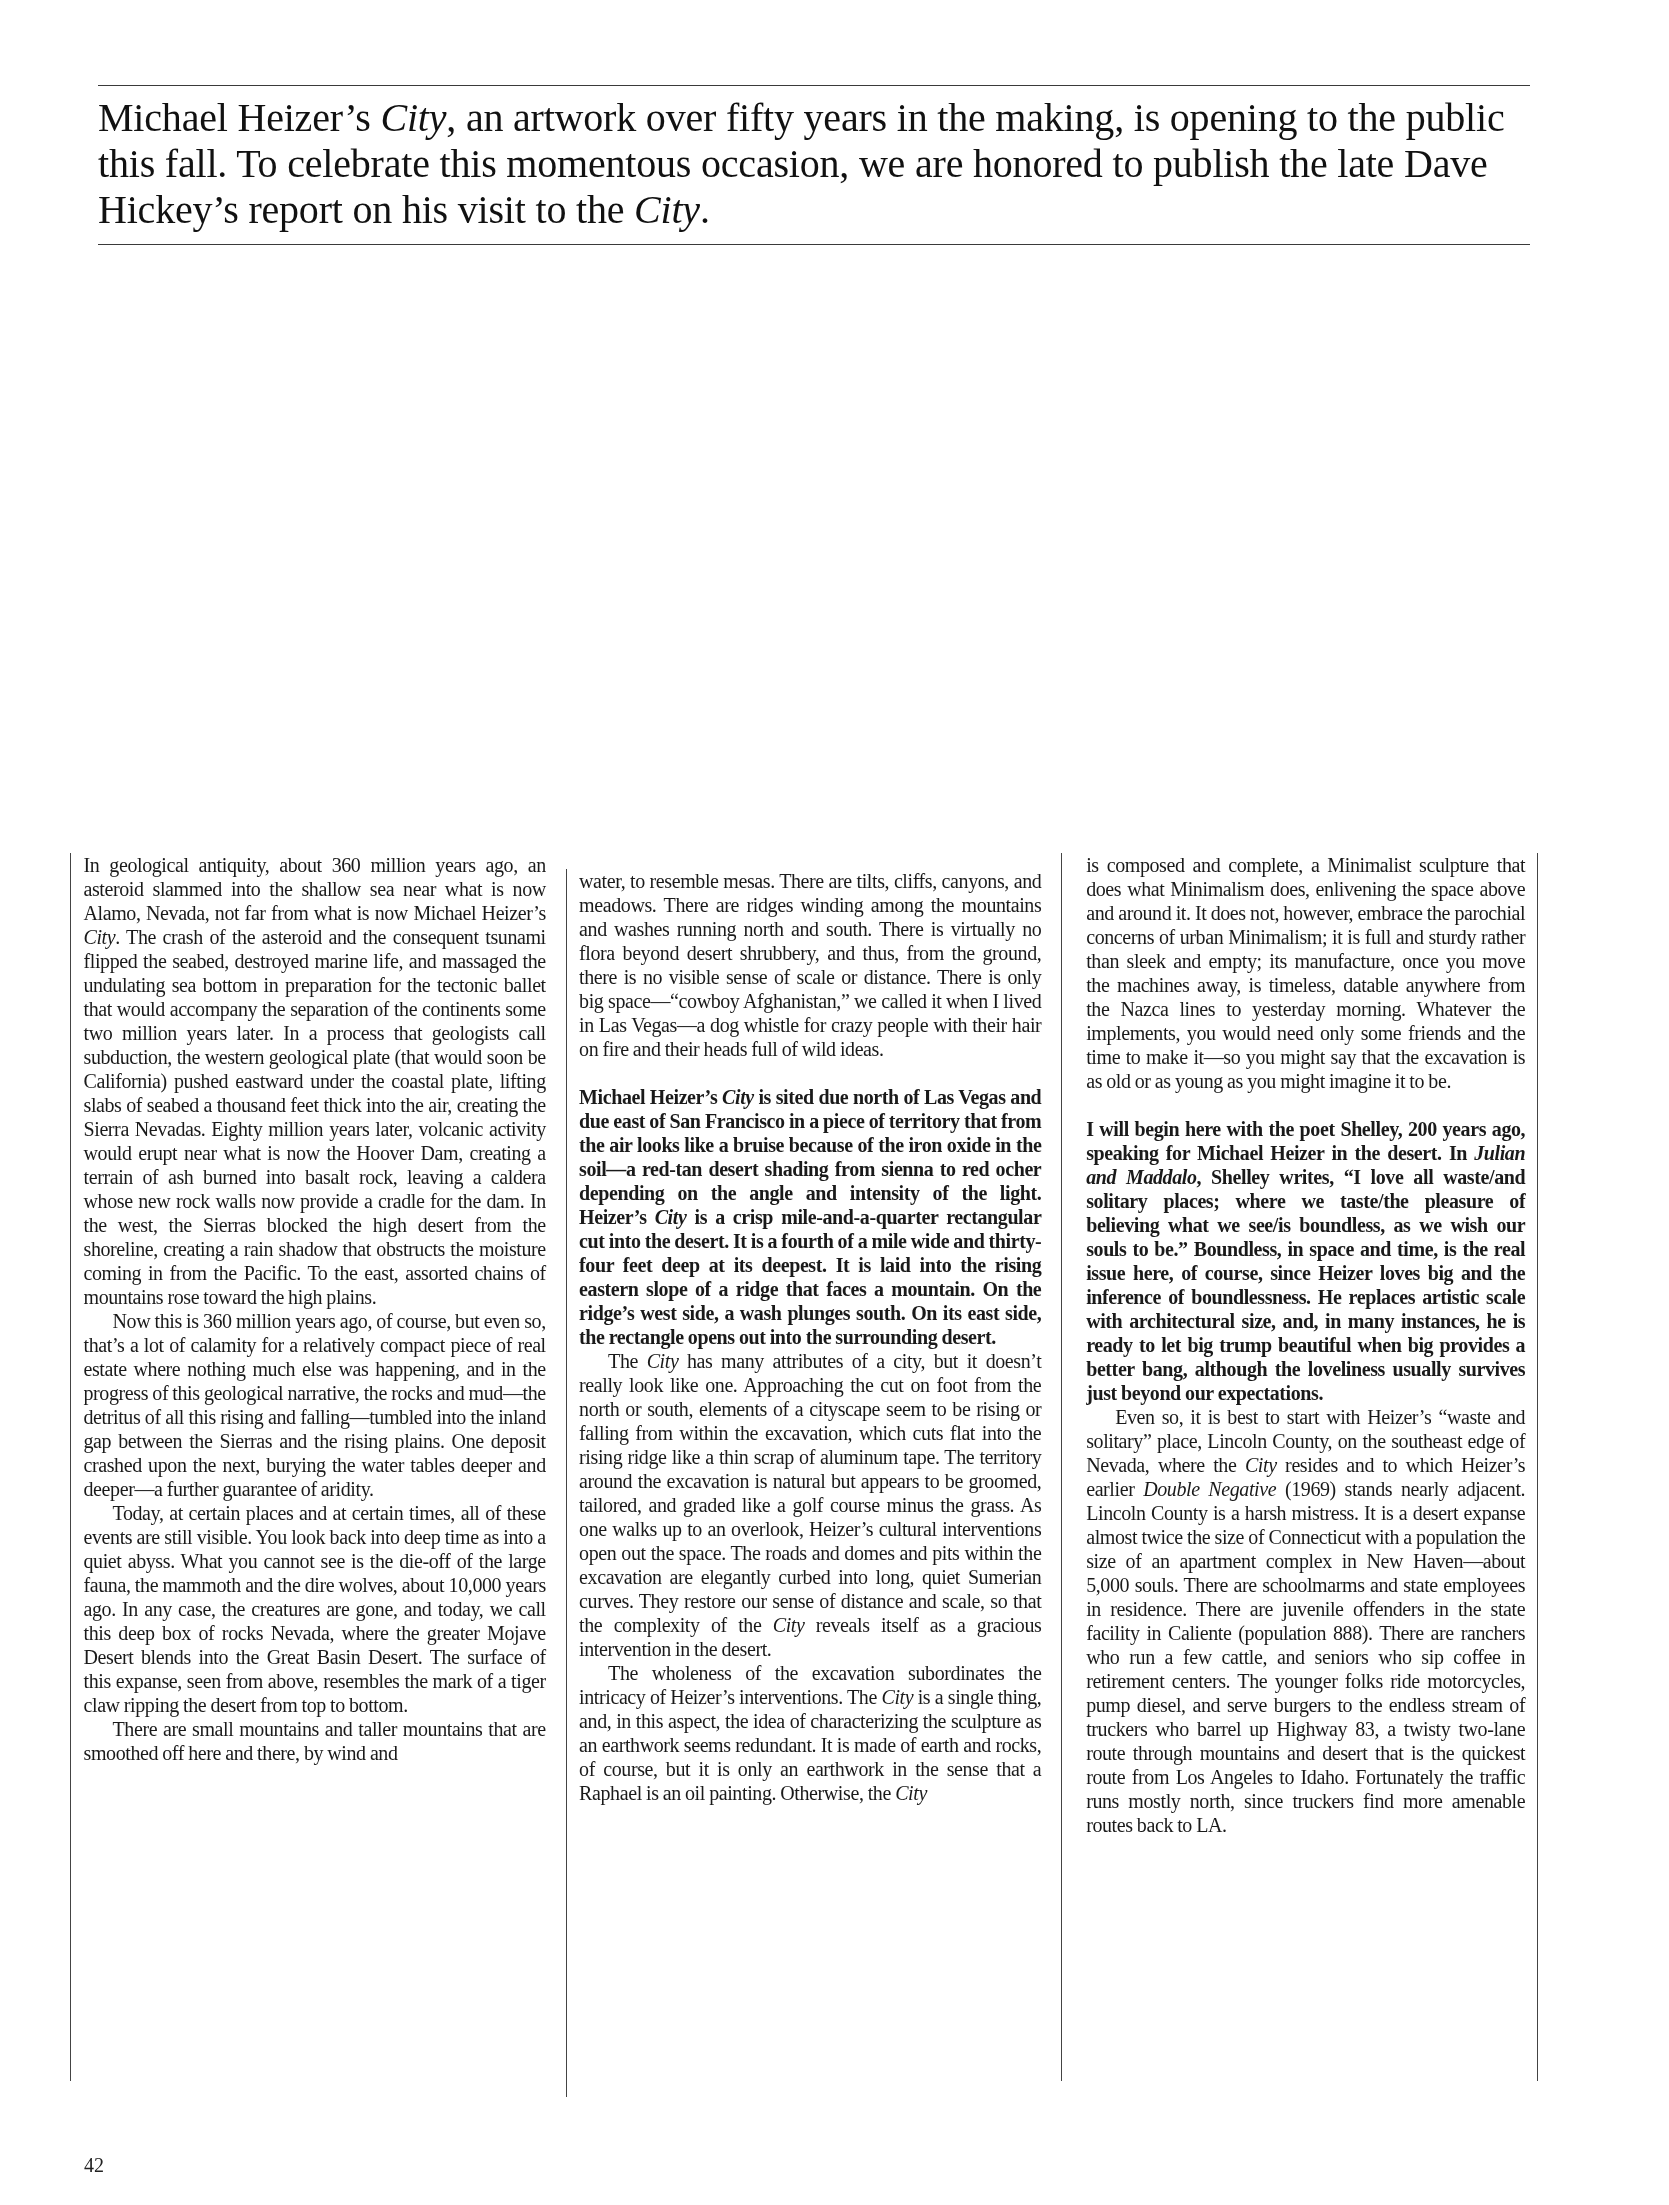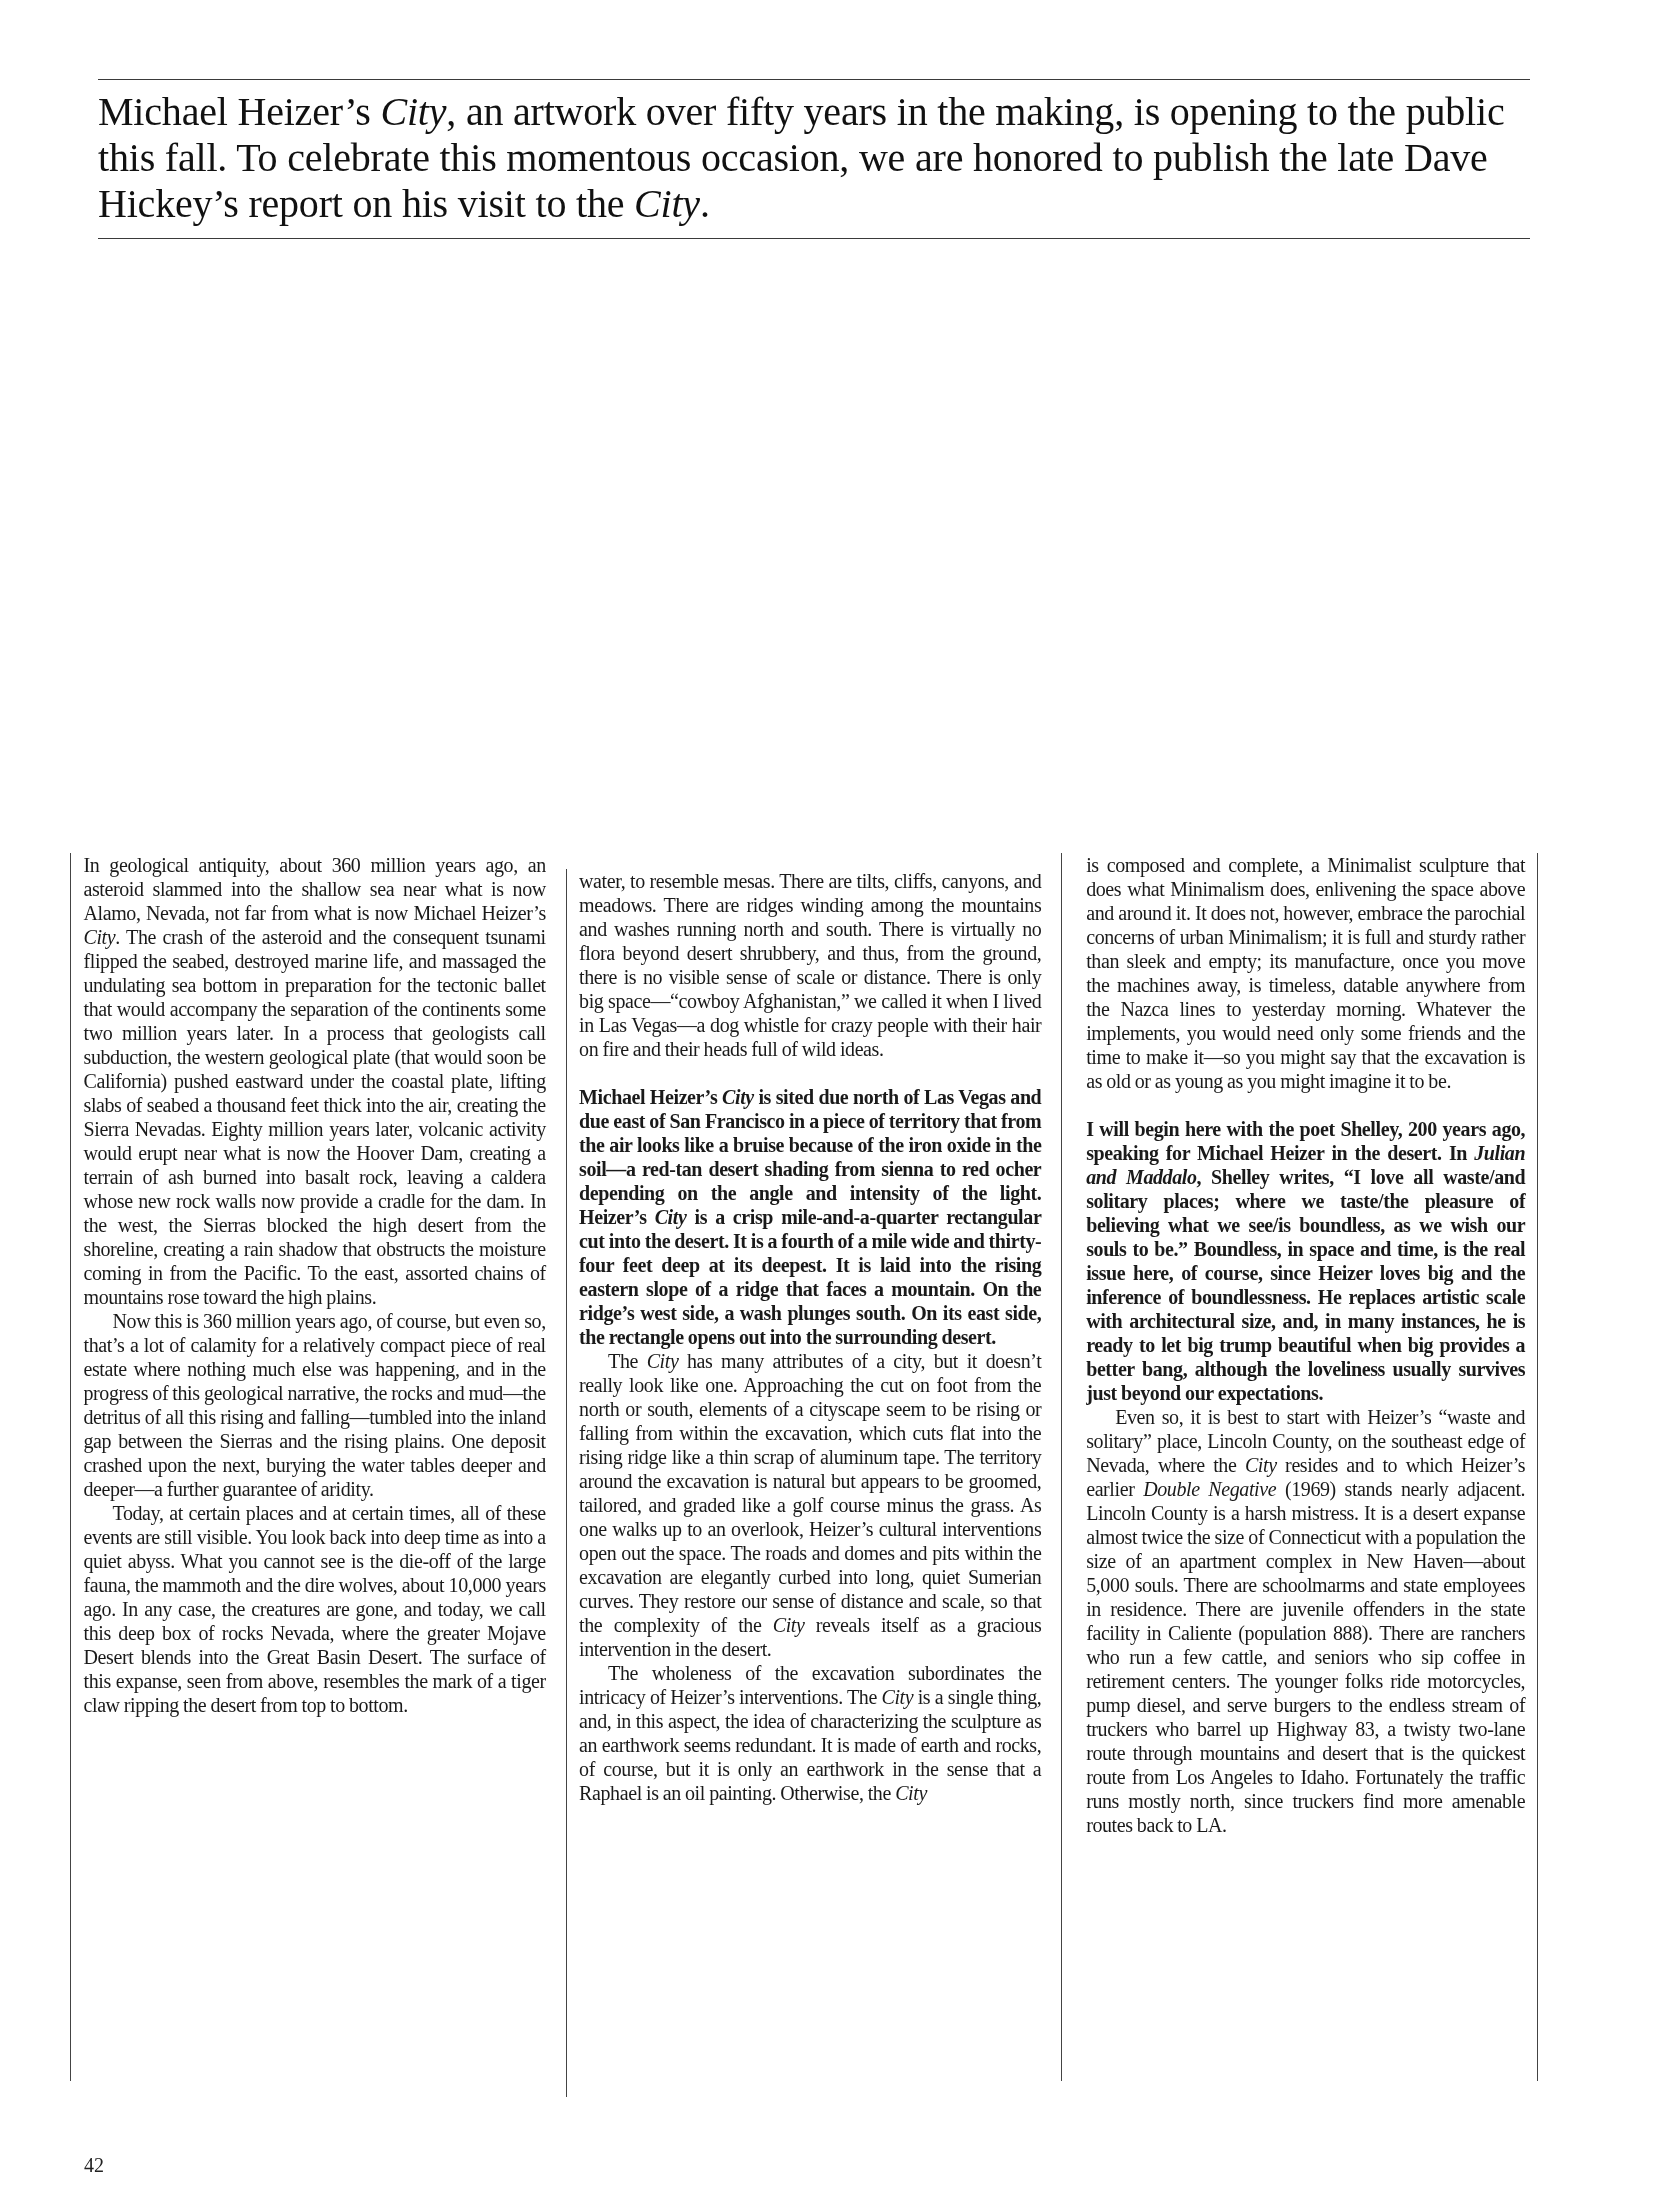--- a/index.html
+++ b/index.html
@@ -11,21 +11,21 @@
       width: 1670px;
       height: 2205px;
       position: relative;
       overflow: hidden;
       color: #1a1a1a;
       font-family: "Liberation Serif", "DejaVu Serif", serif;
     }
     .intro {
       position: absolute;
       left: 98px;
-      top: 79px;
+      top: 85px;
       width: 1432px;
       border-top: 1.5px solid #3a3a3a;
       border-bottom: 1.5px solid #3a3a3a;
       padding: 8.8px 0 13.2px 0;
       box-sizing: border-box;
       height: 160px;
     }
     .intro p {
       margin: 0;
       font-size: 40px;
@@ -82,20 +82,21 @@
 
 <div class="intro">
   <p><span>Michael Heizer’s </span><em>City</em><span>, an artwork over fifty years in the making, is opening to the public this fall. To celebrate this momentous occasion, we are honored to publish the late Dave Hickey’s report on his visit to the </span><em>City</em><span>.</span></p>
 </div>
 
 <div class="columns">
   <div class="col c1">
       <p><span>In geological antiquity, about 360 million years ago, an asteroid slammed into the shallow sea near what is now Alamo, Nevada, not far from what is now Michael Heizer’s </span><em>City</em><span>. The crash of the asteroid and the consequent tsunami flipped the seabed, destroyed marine life, and massaged the undulating sea bottom in preparation for the tec­tonic ballet that would accompany the separation of the continents some two million years later. In a process that geologists call subduction, the west­ern geological plate (that would soon be California) pushed eastward under the coastal plate, lifting slabs of seabed a thousand feet thick into the air, creating the Sierra Nevadas. Eighty million years later, volcanic activity would erupt near what is now the Hoover Dam, creating a terrain of ash burned into basalt rock, leaving a caldera whose new rock walls now provide a cradle for the dam. In the west, the Sierras blocked the high desert from the shoreline, creating a rain shadow that obstructs the moisture coming in from the Pacific. To the east, assorted chains of mountains rose toward the high plains.</span></p>
       <p class="indent"><span>Now this is 360 million years ago, of course, but even so, that’s a lot of calamity for a relatively compact piece of real estate where nothing much else was happening, and in the progress of this geological narrative, the rocks and mud—the detritus of all this rising and falling—tumbled into the inland gap between the Sierras and the rising plains. One deposit crashed upon the next, bury­ing the water tables deeper and deeper—a further guarantee of aridity.</span></p>
       <p class="indent"><span>Today, at certain places and at certain times, all of these events are still visible. You look back into deep time as into a quiet abyss. What you cannot see is the die-off of the large fauna, the mammoth and the dire wolves, about 10,000 years ago. In any case, the creatures are gone, and today, we call this deep box of rocks Nevada, where the greater Mojave Desert blends into the Great Basin Desert. The surface of this expanse, seen from above, resembles the mark of a tiger claw ripping the desert from top to bottom.</span></p>
+      <p class="indent"><span>There are small mountains and taller mountains that are smoothed off here and there, by wind and</span></p>
     </div>
   <div class="col c2">
       <p><span>water, to resemble mesas. There are tilts, cliffs, canyons, and meadows. There are ridges wind­ing among the mountains and washes running north and south. There is virtually no flora beyond desert shrubbery, and thus, from the ground, there is no visible sense of scale or distance. There is only big space—“cowboy Afghanistan,” we called it when I lived in Las Vegas—a dog whistle for crazy people with their hair on fire and their heads full of wild ideas.</span></p>
       <p class="gap"><span>Michael Heizer’s </span><em>City</em><span> is sited due north of Las Vegas and due east of San Francisco in a piece of territory that from the air looks like a bruise because of the iron oxide in the soil—a red-tan desert shading from sienna to red ocher depend­ing on the angle and intensity of the light. Heizer’s </span><em>City</em><span> is a crisp mile-and-a-quarter rectangular cut into the desert. It is a fourth of a mile wide and thir­ty-four feet deep at its deepest. It is laid into the ris­ing eastern slope of a ridge that faces a mountain. On the ridge’s west side, a wash plunges south. On its east side, the rectangle opens out into the sur­rounding desert.</span></p>
       <p class="indent"><span>The </span><em>City</em><span> has many attributes of a city, but it doesn’t really look like one. Approaching the cut on foot from the north or south, elements of a cityscape seem to be rising or falling from within the excava­tion, which cuts flat into the rising ridge like a thin scrap of aluminum tape. The territory around the excavation is natural but appears to be groomed, tailored, and graded like a golf course minus the grass. As one walks up to an overlook, Heizer’s cul­tural interventions open out the space. The roads and domes and pits within the excavation are ele­gantly curbed into long, quiet Sumerian curves. They restore our sense of distance and scale, so that the complexity of the </span><em>City</em><span> reveals itself as a gracious intervention in the desert.</span></p>
       <p class="indent"><span>The wholeness of the excavation subordi­nates the intricacy of Heizer’s interventions. The </span><em>City</em><span> is a single thing, and, in this aspect, the idea of characterizing the sculpture as an earthwork seems redundant. It is made of earth and rocks, of course, but it is only an earthwork in the sense that a Raphael is an oil painting. Otherwise, the </span><em>City</em></p>
     </div>
   <div class="col c3">
       <p><span>is composed and complete, a Minimalist sculp­ture that does what Minimalism does, enlivening the space above and around it. It does not, how­ever, embrace the parochial concerns of urban Minimalism; it is full and sturdy rather than sleek and empty; its manufacture, once you move the machines away, is timeless, datable anywhere from the Nazca lines to yesterday morning. Whatever the implements, you would need only some friends and the time to make it—so you might say that the excavation is as old or as young as you might imagine it to be.</span></p>
       <p class="gap"><span>I will begin here with the poet Shelley, 200 years ago, speaking for Michael Heizer in the desert. In </span><em>Julian and Maddalo</em><span>, Shelley writes, “I love all waste/and solitary places; where we taste/the pleasure of believing what we see/is boundless, as we wish our souls to be.” Boundless, in space and time, is the real issue here, of course, since Heizer loves big and the inference of boundless­ness. He replaces artistic scale with architectural size, and, in many instances, he is ready to let big trump beautiful when big provides a better bang, although the loveliness usually survives just beyond our expectations.</span></p>

